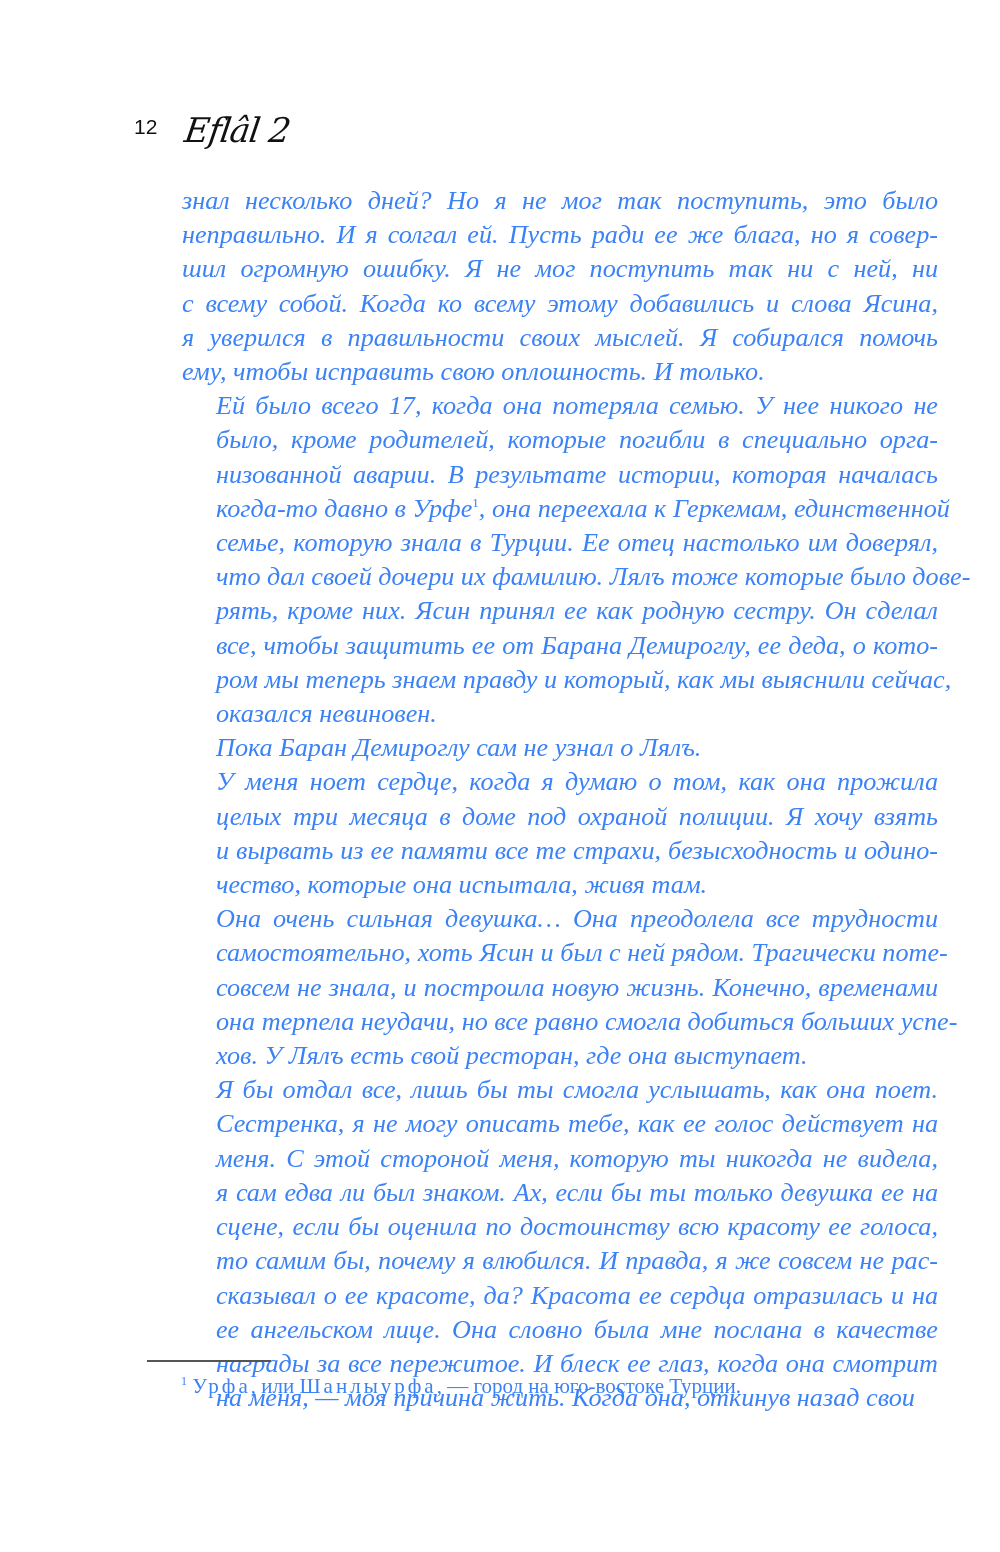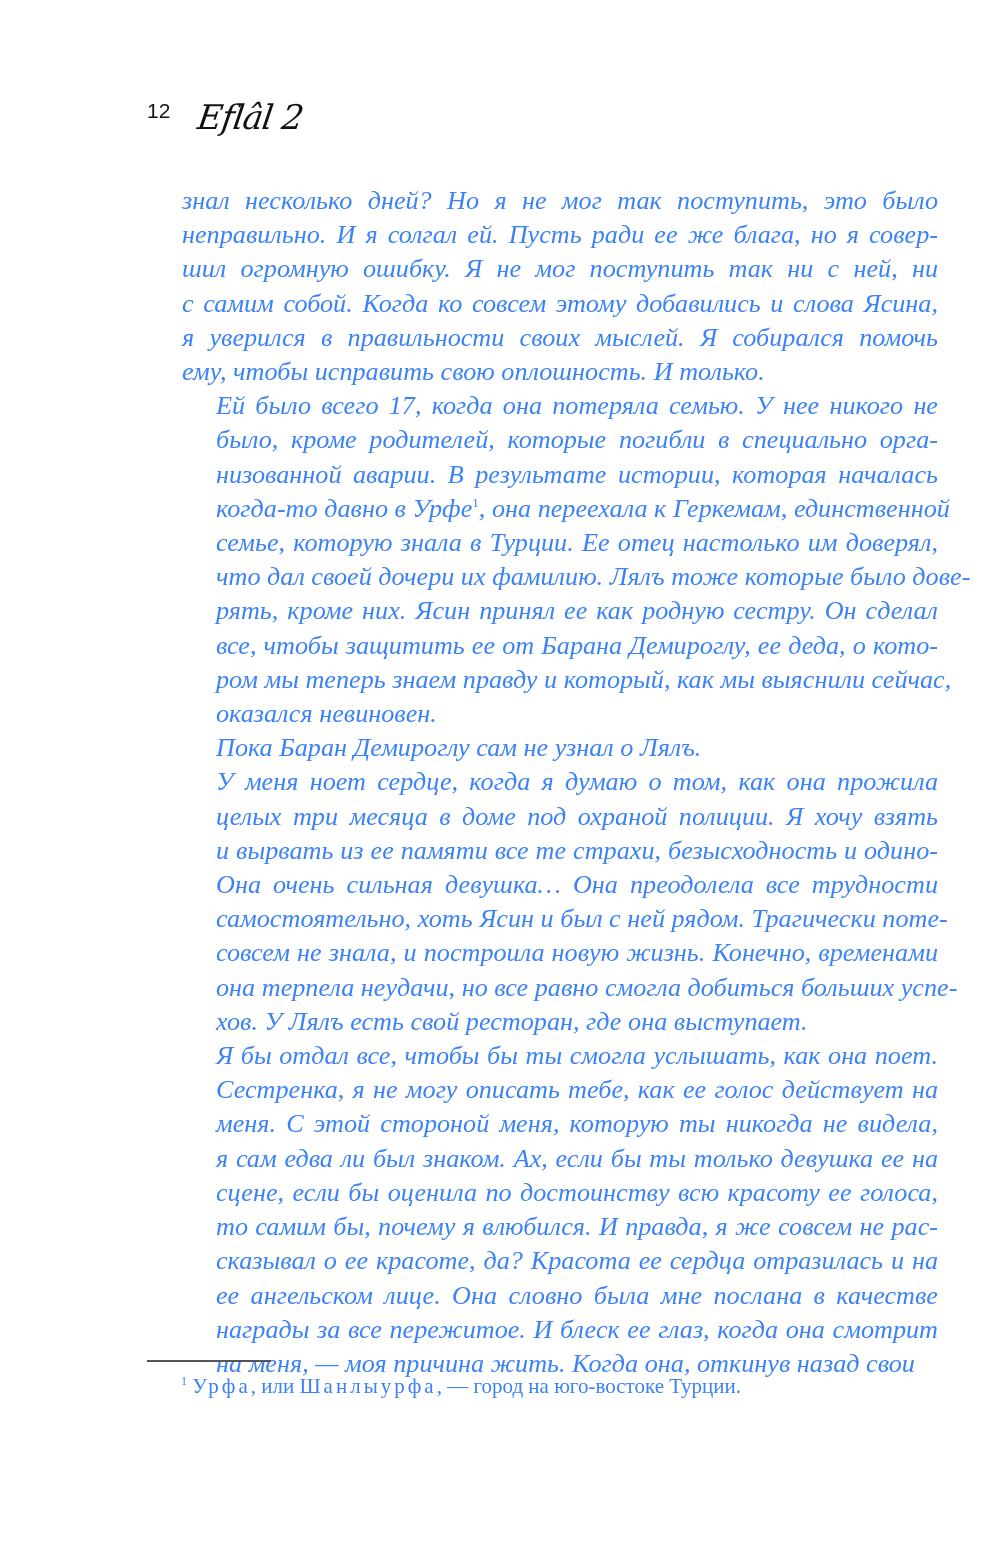--- a/index.html
+++ b/index.html
@@ -9,25 +9,25 @@
     }
     body {
       width: 1000px;
       height: 1552px;
       position: relative;
       overflow: hidden;
       color: #1a1a1a;
     }
     .page-header {
       position: absolute;
-      left: 147px;
+      left: 134px;
       top: 100px;
       height: 60px;
       display: flex;
-      align-items: flex-start;
+      align-items: center;
     }
     .page-number {
       font-family: "Liberation Sans", sans-serif;
       font-size: 21px;
       color: #111;
       line-height: 1;
       margin-bottom: 7px;
     }
     .running-title {
       font-family: "DejaVu Serif", serif;
@@ -107,21 +107,21 @@
 <div class="page-header">
   <span class="page-number">12</span>
   <span class="running-title">Eflâl 2</span>
 </div>
 
 <div class="body-text" id="body-text">
     <p class="para">
       <span class="line">знал несколько дней? Но я не мог так поступить, это было</span>
       <span class="line">неправильно. И я солгал ей. Пусть ради ее же блага, но я совер-</span>
       <span class="line">шил огромную ошибку. Я не мог поступить так ни с ней, ни</span>
-      <span class="line">с самим собой. Когда ко совсем этому добавились и слова Ясина,</span>
+      <span class="line">с всему собой. Когда ко всему этому добавились и слова Ясина,</span>
       <span class="line">я уверился в правильности своих мыслей. Я собирался помочь</span>
       <span class="line last">ему, чтобы исправить свою оплошность. И только.</span>
     </p>
     <p class="para indent">
       <span class="line">Ей было всего 17, когда она потеряла семью. У нее никого не</span>
       <span class="line">было, кроме родителей, которые погибли в специально орга-</span>
       <span class="line">низованной аварии. В результате истории, которая началась</span>
       <span class="line"><span>когда-то давно в Урфе</span><sup class="fn-ref">1</sup><span>, она переехала к Геркемам, единственной</span></span>
       <span class="line">семье, которую знала в Турции. Ее отец настолько им доверял,</span>
       <span class="line">что дал своей дочери их фамилию. Лялъ тоже которые было дове-</span>
@@ -130,30 +130,31 @@
       <span class="line">ром мы теперь знаем правду и который, как мы выяснили сейчас,</span>
       <span class="line last">оказался невиновен.</span>
     </p>
     <p class="para indent">
       <span class="line last">Пока Баран Демироглу сам не узнал о Лялъ.</span>
     </p>
     <p class="para indent">
       <span class="line">У меня ноет сердце, когда я думаю о том, как она прожила</span>
       <span class="line">целых три месяца в доме под охраной полиции. Я хочу взять</span>
       <span class="line">и вырвать из ее памяти все те страхи, безысходность и одино-</span>
+      <span class="line last">чество, которые она испытала, живя там.</span>
     </p>
     <p class="para indent">
       <span class="line">Она очень сильная девушка… Она преодолела все трудности</span>
       <span class="line">самостоятельно, хоть Ясин и был с ней рядом. Трагически поте-</span>
       <span class="line">совсем не знала, и построила новую жизнь. Конечно, временами</span>
       <span class="line">она терпела неудачи, но все равно смогла добиться больших успе-</span>
       <span class="line last">хов. У Лялъ есть свой ресторан, где она выступает.</span>
     </p>
     <p class="para indent">
-      <span class="line">Я бы отдал все, чтобы бы ты смогла услышать, как она поет.</span>
+      <span class="line">Я бы отдал все, лишь бы ты смогла услышать, как она поет.</span>
       <span class="line">Сестренка, я не могу описать тебе, как ее голос действует на</span>
       <span class="line">меня. С этой стороной меня, которую ты никогда не видела,</span>
       <span class="line">я сам едва ли был знаком. Ах, если бы ты только девушка ее на</span>
       <span class="line">сцене, если бы оценила по достоинству всю красоту ее голоса,</span>
       <span class="line">то самим бы, почему я влюбился. И правда, я же совсем не рас-</span>
       <span class="line">сказывал о ее красоте, да? Красота ее сердца отразилась и на</span>
       <span class="line">ее ангельском лице. Она словно была мне послана в качестве</span>
       <span class="line">награды за все пережитое. И блеск ее глаз, когда она смотрит</span>
       <span class="line last">на меня, — моя причина жить. Когда она, откинув назад свои</span>
     </p>

